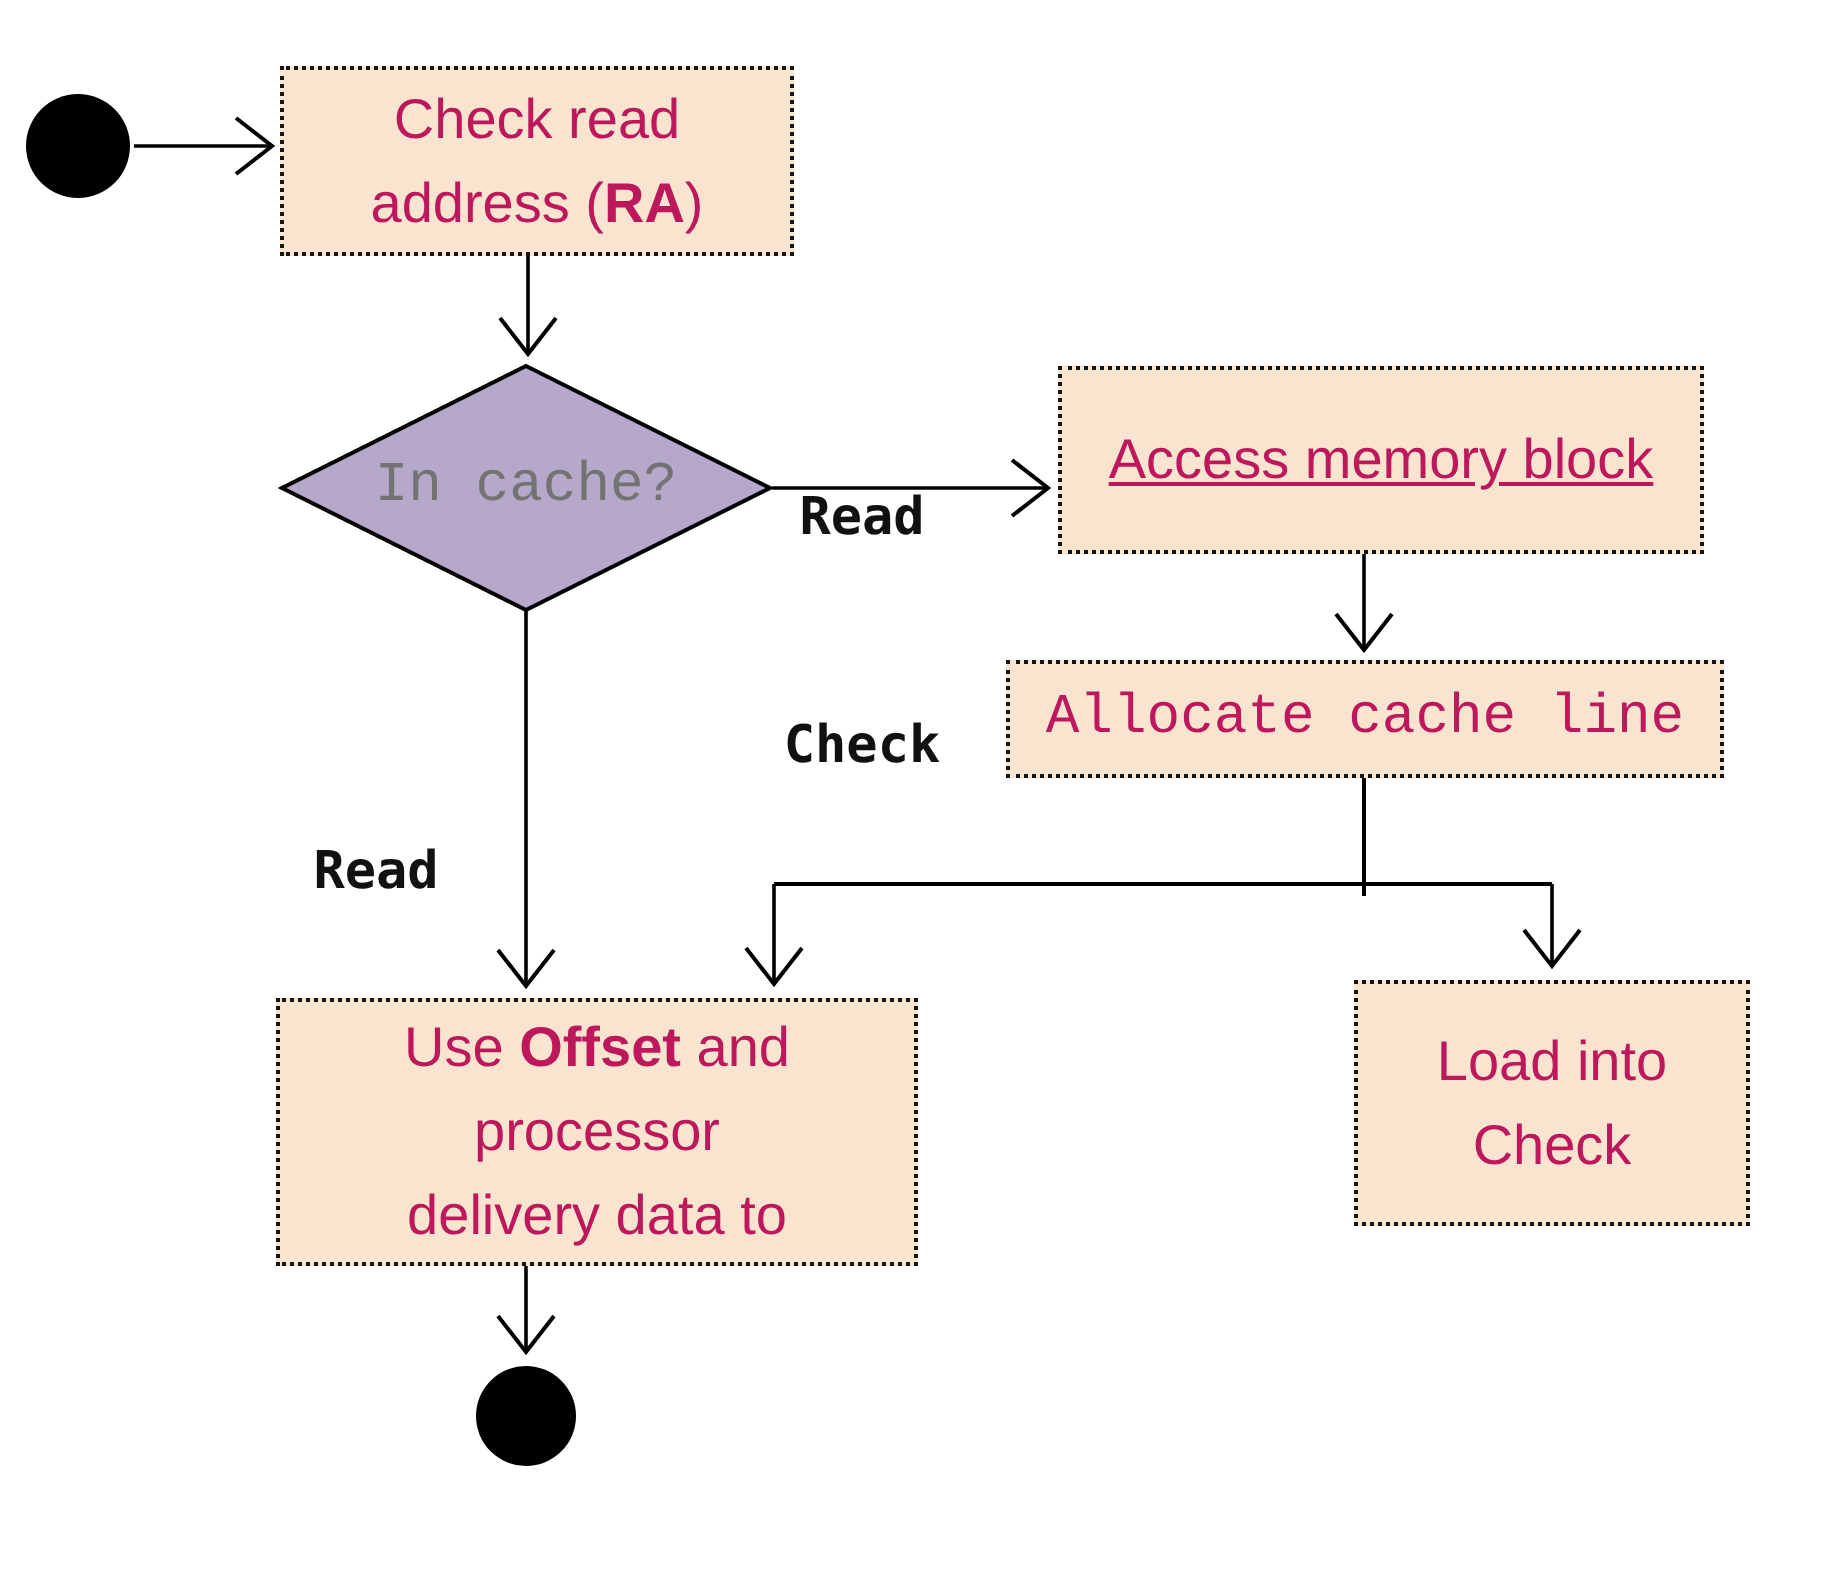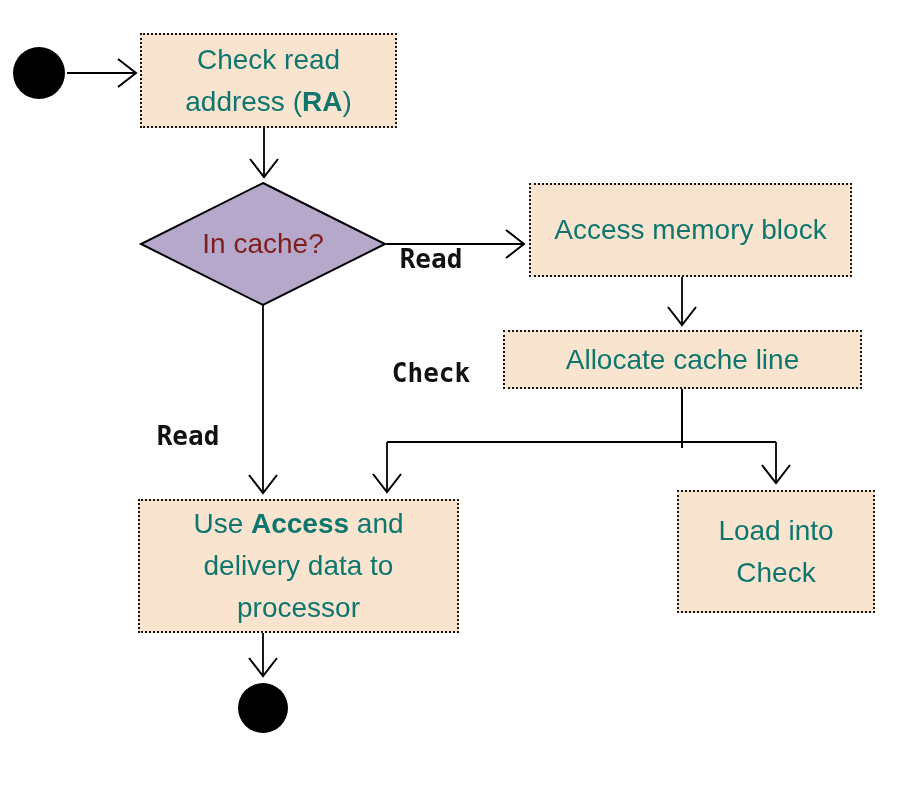--- a/index.html
+++ b/index.html
@@ -17,33 +17,34 @@
     box-sizing: border-box;
     background: #f9e4d0;
     border: 2px dotted #151515;
     display: flex;
     flex-direction: column;
     align-items: center;
     justify-content: center;
     text-align: left;
     font-size: 28px;
     line-height: 42px;
-    color: #0f766e;
+    color: #be185d;
   }
   .node b, .diamond-label b { font-weight: 700; }
   .diamond-label {
     position: absolute;
     display: flex;
     align-items: center;
     justify-content: center;
     text-align: center;
     font-size: 28px;
     line-height: 34px;
-    color: #7f1d1d;
+    color: #737373;
     pointer-events: none;
+    font-family: Liberation Mono, monospace;
   }
   .edge-label {
     position: absolute;
     font-family: "DejaVu Sans Mono", monospace;
     font-weight: 700;
     font-size: 26px;
     line-height: 38px;
     color: #111111;
     text-align: center;
     white-space: pre;
@@ -78,32 +79,32 @@
     <path d="M387,442 V492" stroke="#000000" stroke-width="1.8" fill="none" marker-end="url(#arrowhead)"></path>
     <path d="M776,442 V483" stroke="#000000" stroke-width="1.8" fill="none" marker-end="url(#arrowhead)"></path>
     <path d="M263,633 V676" stroke="#000000" stroke-width="1.8" fill="none" marker-end="url(#arrowhead)"></path>
   </svg>
 
   <div class="node" style="left:140px; top:33px; width:257px; height:95px;">
     <div class="line-row"><span>Check read</span></div>
     <div class="line-row"><span>address (</span><b>RA</b><span>)</span></div>
   </div>
 
-  <div class="node" style="left:529px; top:183px; width:323px; height:94px;">
+  <div class="node" style="left:529px; top:183px; width:323px; height:94px;text-decoration:underline;">
     <div class="line-row"><span>Access memory block</span></div>
   </div>
 
-  <div class="node" style="left:503px; top:330px; width:359px; height:59px;">
+  <div class="node" style="left:503px; top:330px; width:359px; height:59px;font-family:Liberation Mono, monospace;">
     <div class="line-row"><span>Allocate cache line</span></div>
   </div>
 
   <div class="node" style="left:138px; top:499px; width:321px; height:134px;">
-    <div class="line-row"><span>Use </span><b>Access</b><span> and</span></div>
+    <div class="line-row"><span>Use </span><b>Offset</b><span> and</span></div>
+    <div class="line-row"><span>processor</span></div>
     <div class="line-row"><span>delivery data to</span></div>
-    <div class="line-row"><span>processor</span></div>
   </div>
 
   <div class="node" style="left:677px; top:490px; width:198px; height:123px;">
     <div class="line-row"><span>Load into</span></div>
     <div class="line-row"><span>Check</span></div>
   </div>
 
   <div class="diamond-label" style="left:141px; top:183px; width:244px; height:122px;">
     <span>In cache?</span>
   </div>

